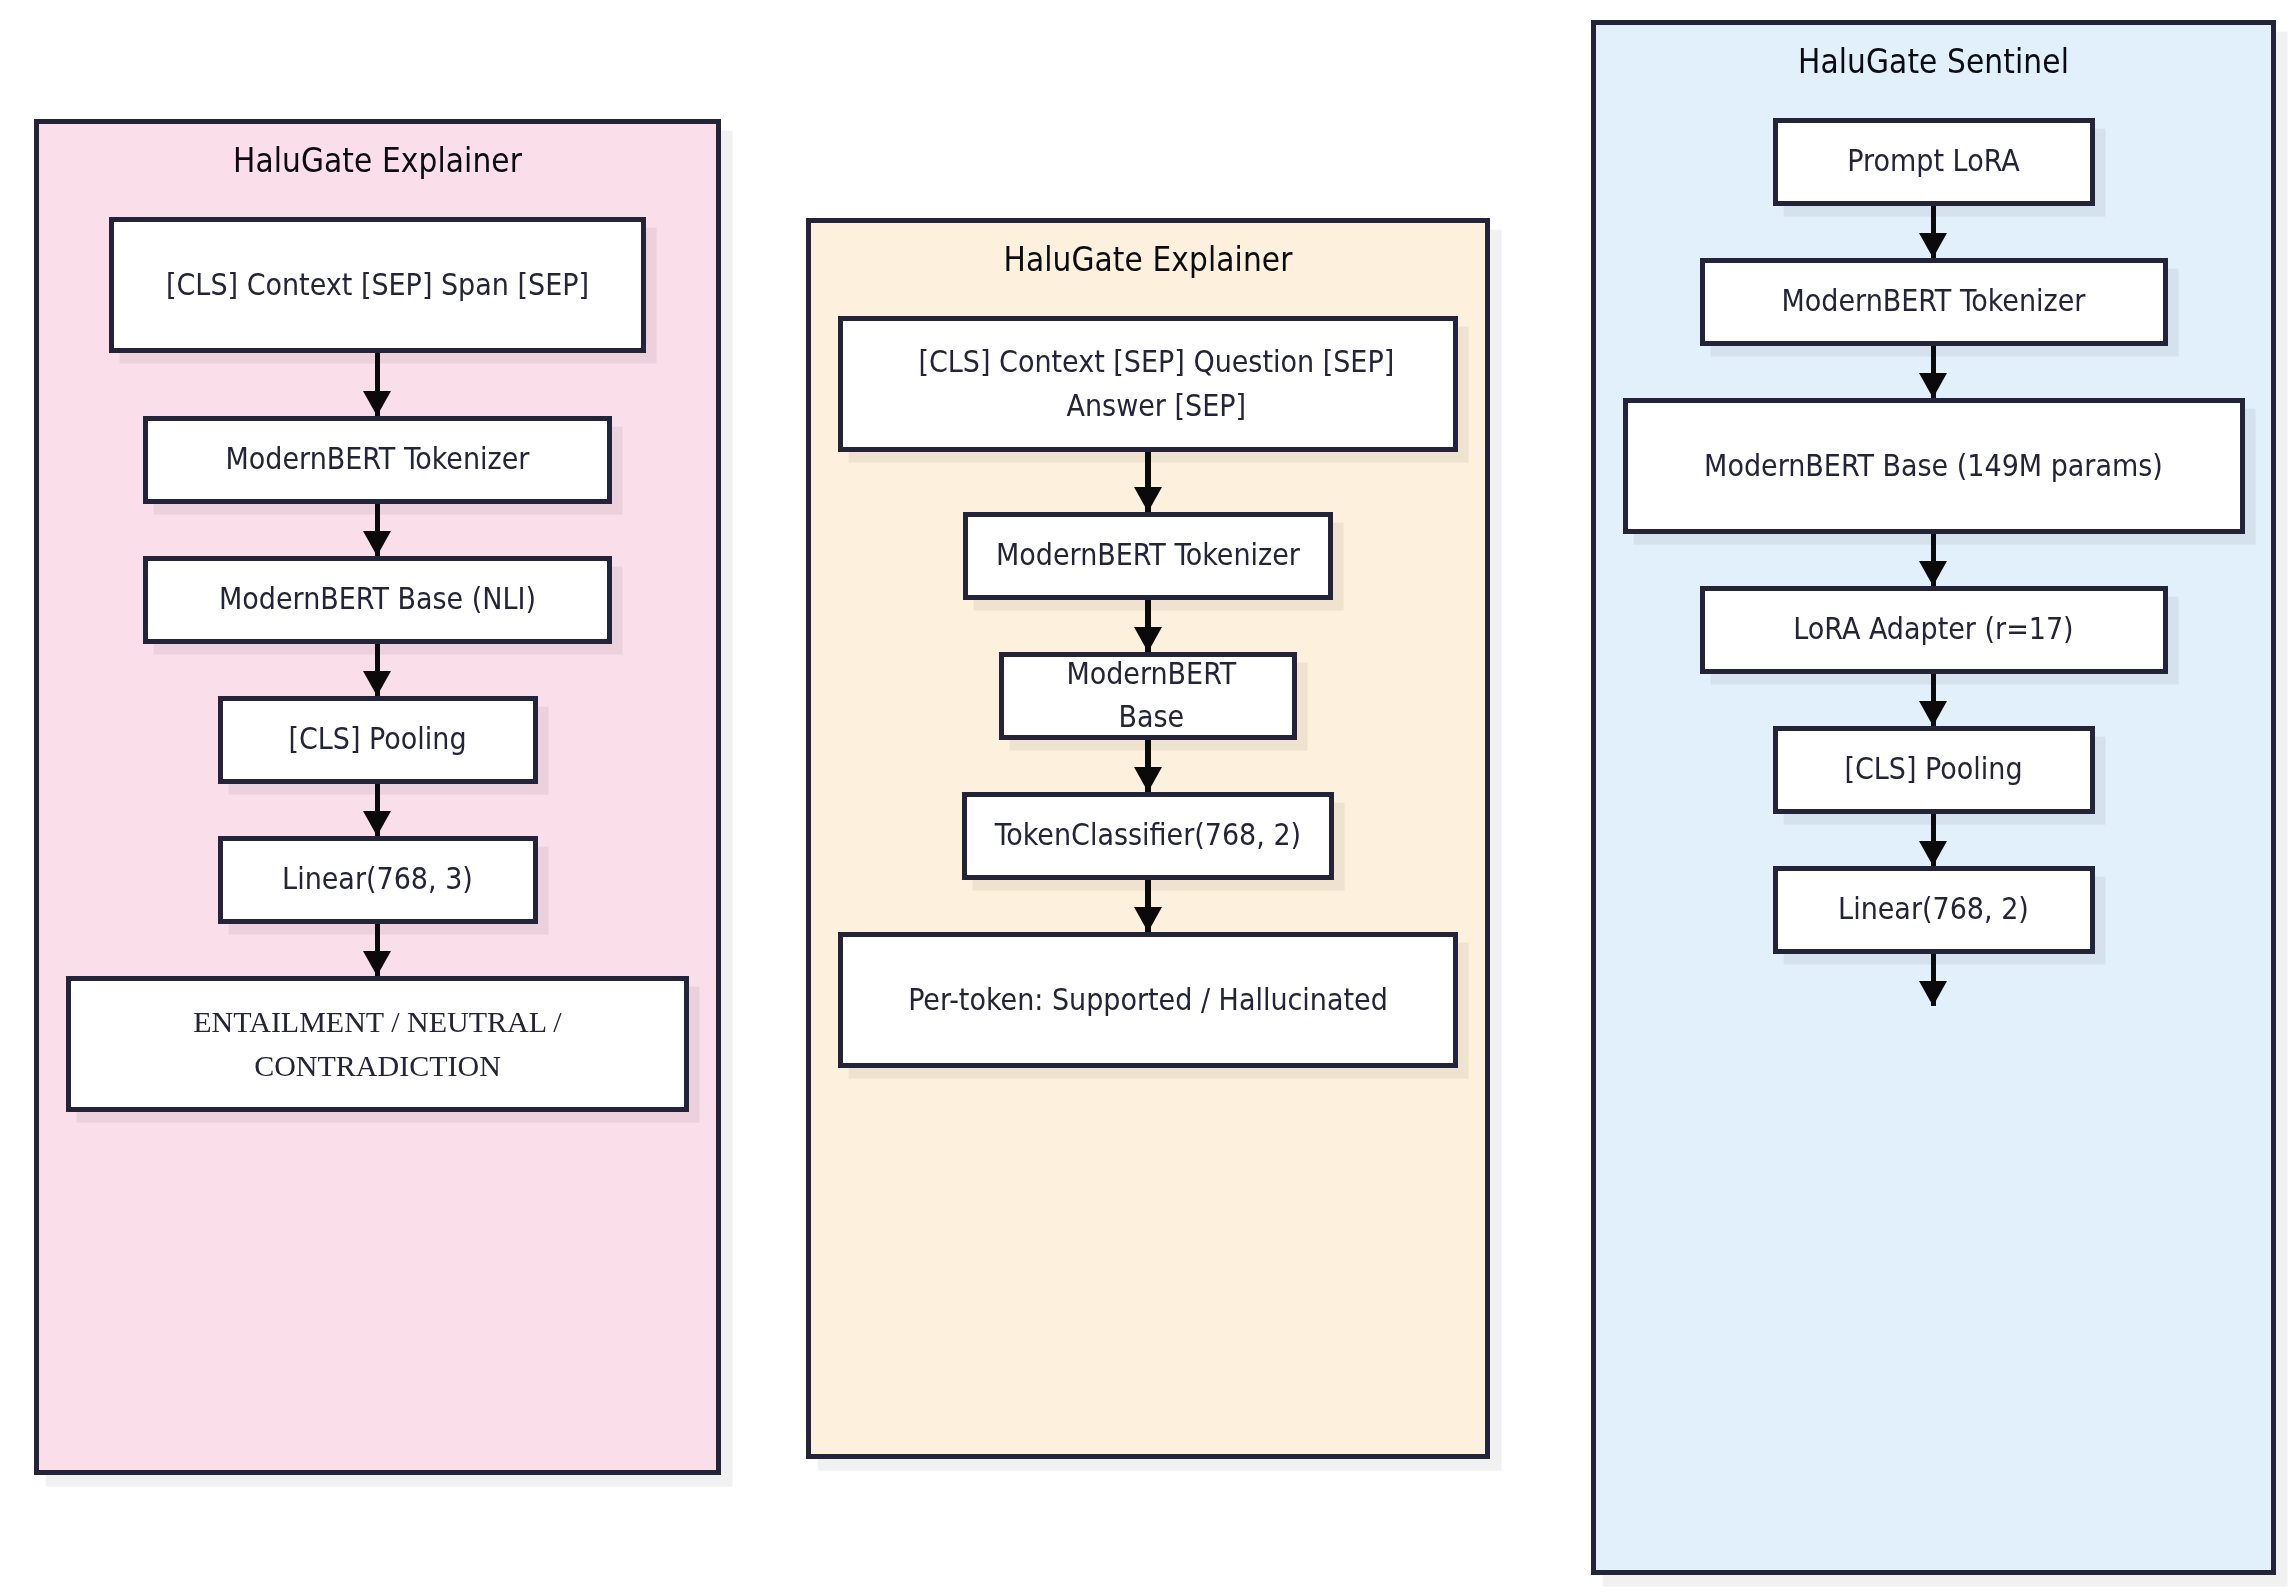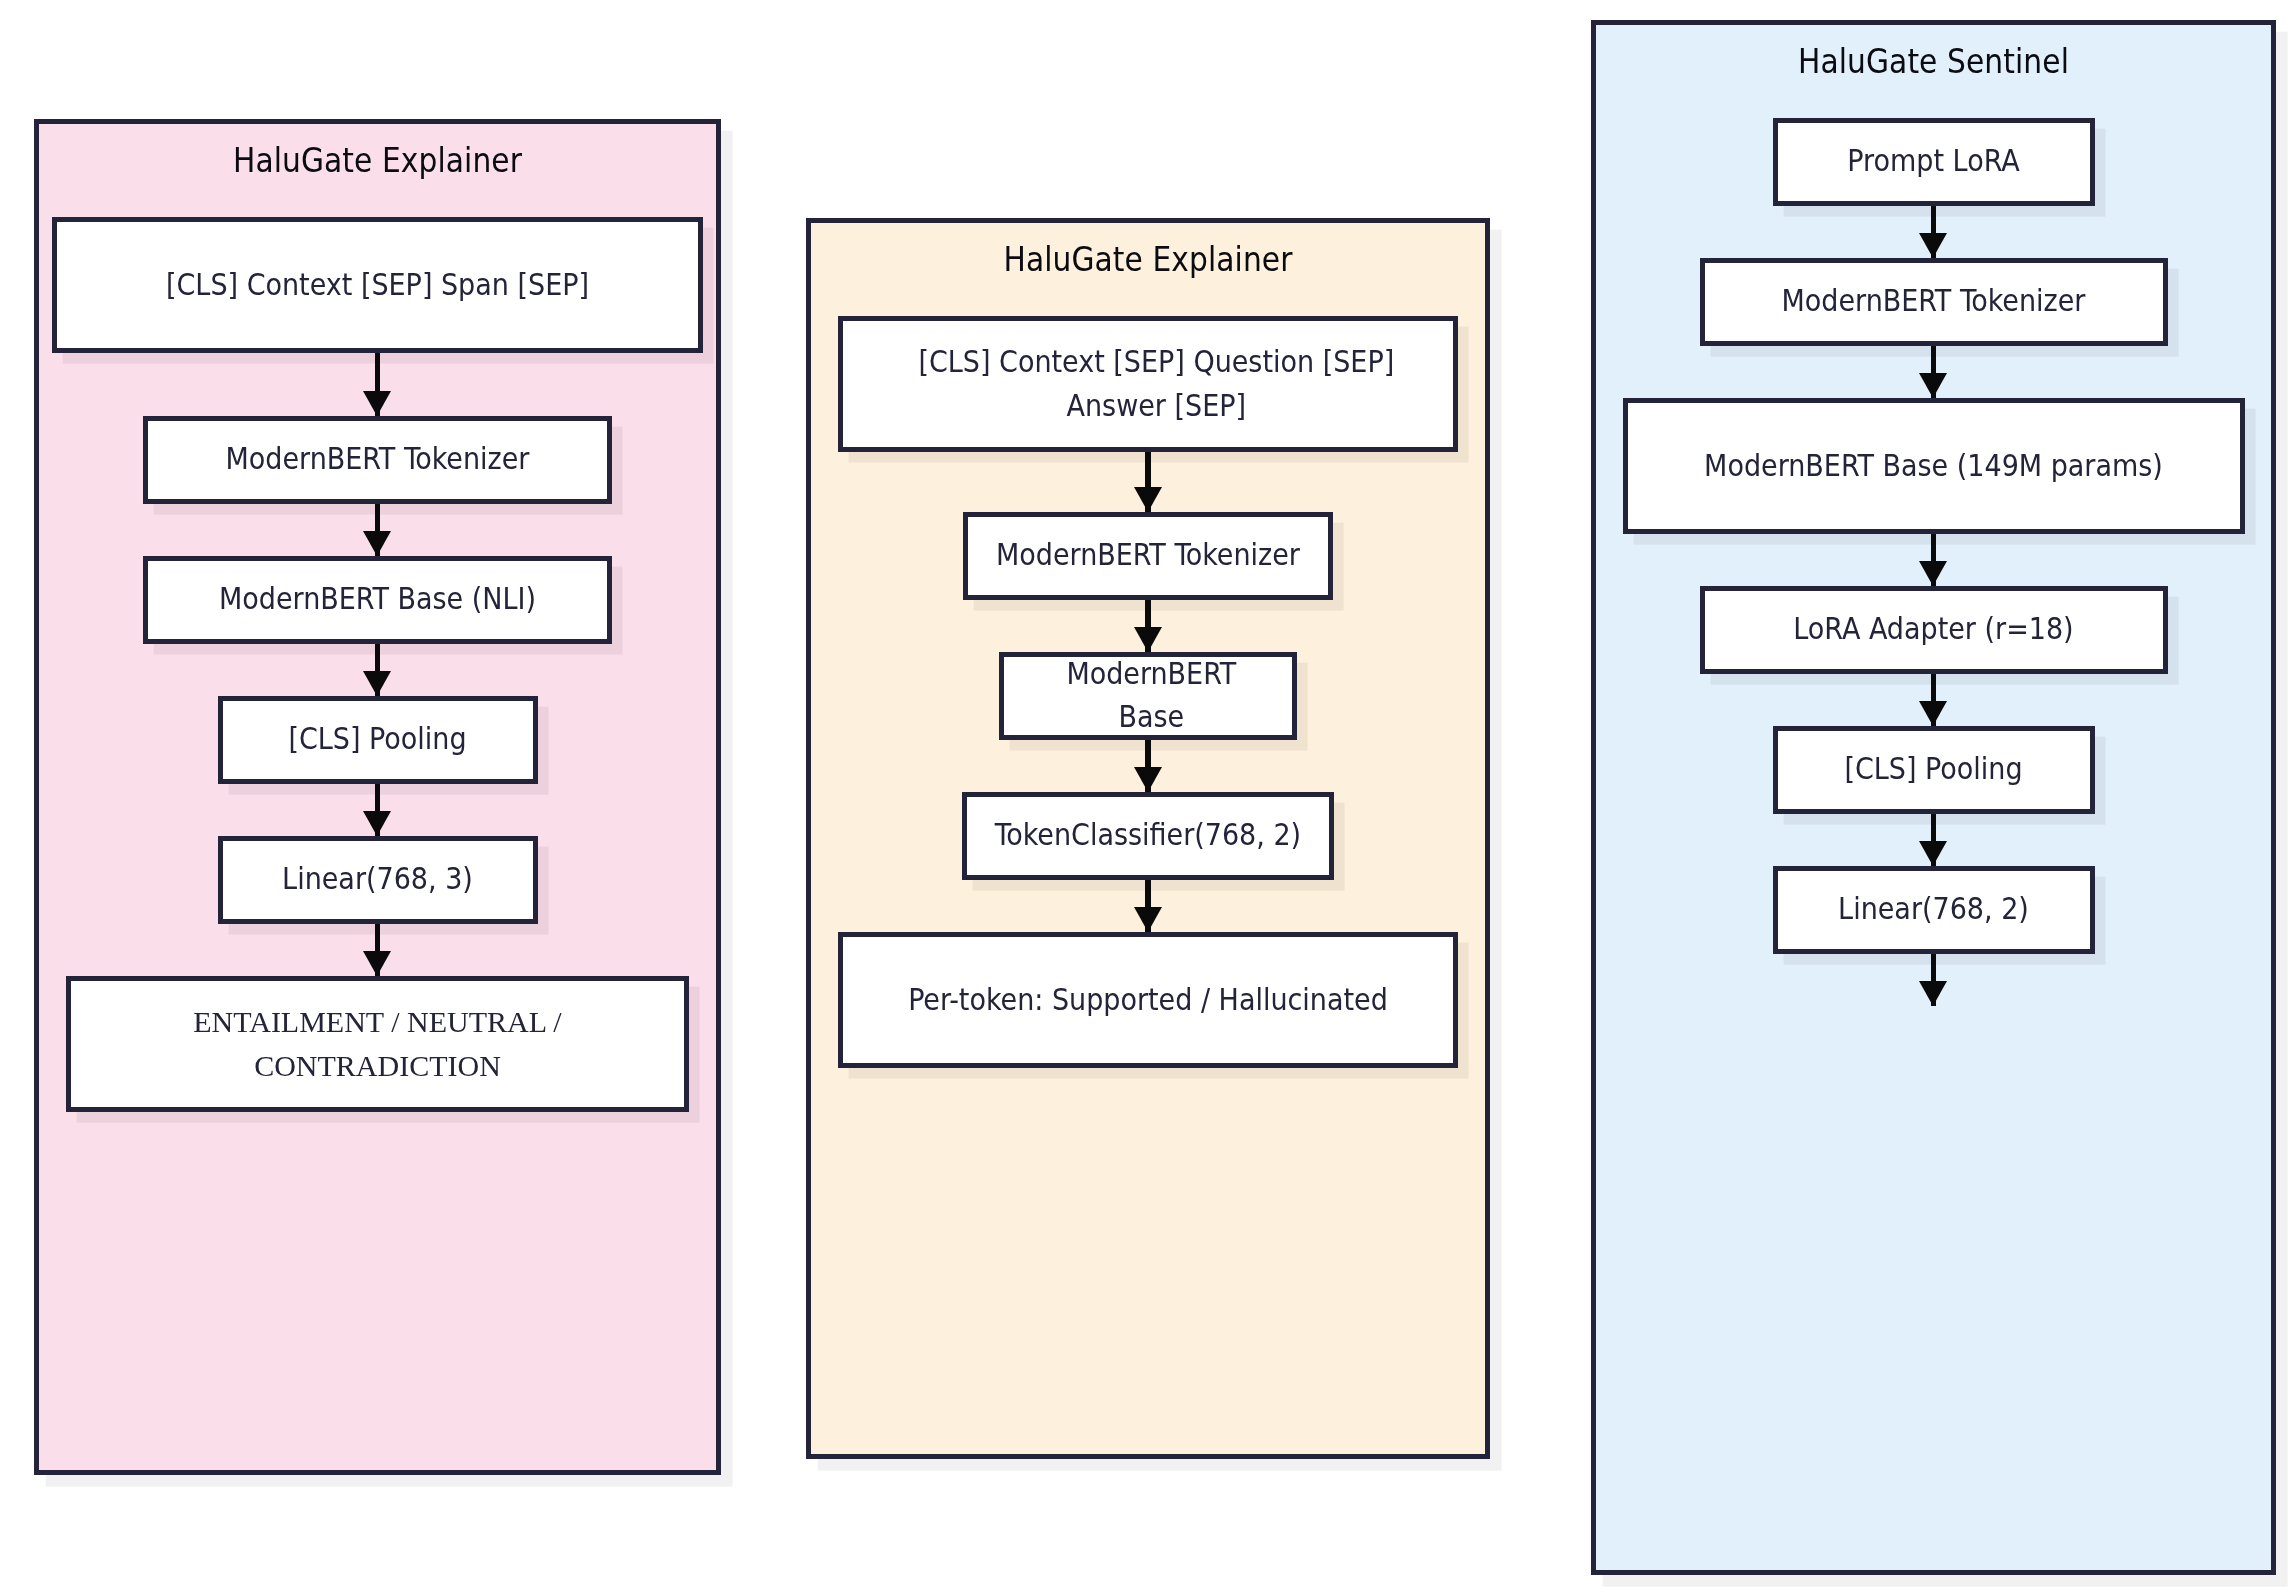--- a/index.html
+++ b/index.html
@@ -90,21 +90,21 @@
 </style>
 </head>
 <body>
 
 <div id="canvas">
 
   <div class="subgraph sg-explainer" style="left:34px; top:119px; width:687px; height:1356px;">
     <div class="subgraph-title">HaluGate Explainer</div>
 
     <div class="flow">
-      <div class="node two-line" style="width:651px; height:136px;">[CLS] Context [SEP] Span [SEP]</div>
+      <div class="node two-line" style="width:537px; height:136px;">[CLS] Context [SEP] Span [SEP]</div>
       <div class="arrow" style="height:63px;"></div>
 
       <div class="node" style="width:469px; height:88px;">ModernBERT Tokenizer</div>
       <div class="arrow" style="height:52px;"></div>
 
       <div class="node" style="width:469px; height:88px;">ModernBERT Base (NLI)</div>
       <div class="arrow" style="height:52px;"></div>
 
       <div class="node" style="width:320px; height:88px;">[CLS] Pooling</div>
       <div class="arrow" style="height:52px;"></div>
@@ -142,21 +142,21 @@
     <div class="flow">
       <div class="node" style="width:322px; height:88px;">Prompt LoRA</div>
       <div class="arrow" style="height:52px;"></div>
 
       <div class="node" style="width:468px; height:88px;">ModernBERT Tokenizer</div>
       <div class="arrow" style="height:52px;"></div>
 
       <div class="node two-line" style="width:622px; height:136px;">ModernBERT Base (149M params)</div>
       <div class="arrow" style="height:52px;"></div>
 
-      <div class="node" style="width:468px; height:88px;">LoRA Adapter (r=18)</div>
+      <div class="node" style="width:468px; height:88px;">LoRA Adapter (r=17)</div>
       <div class="arrow" style="height:52px;"></div>
 
       <div class="node" style="width:322px; height:88px;">[CLS] Pooling</div>
       <div class="arrow" style="height:52px;"></div>
 
       <div class="node" style="width:322px; height:88px;">Linear(768, 2)</div>
       <div class="arrow" style="height:52px;"></div>
 
     </div>
   </div>

